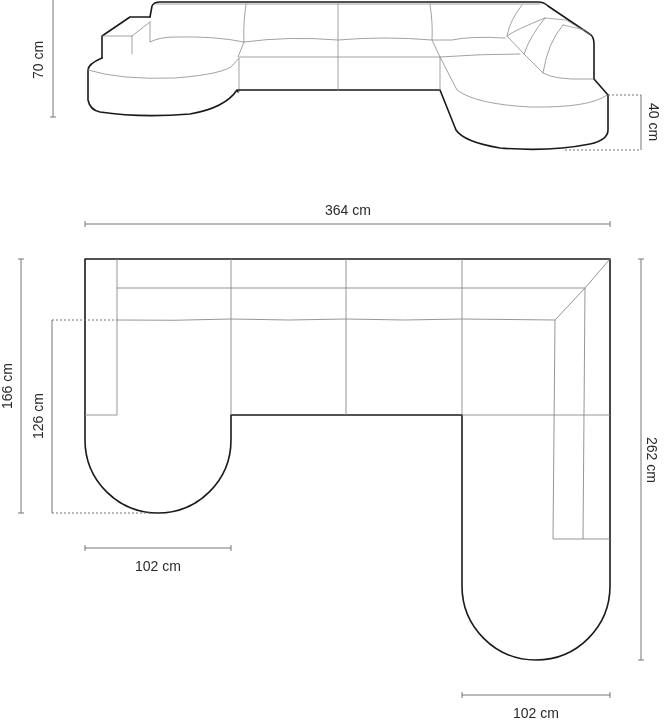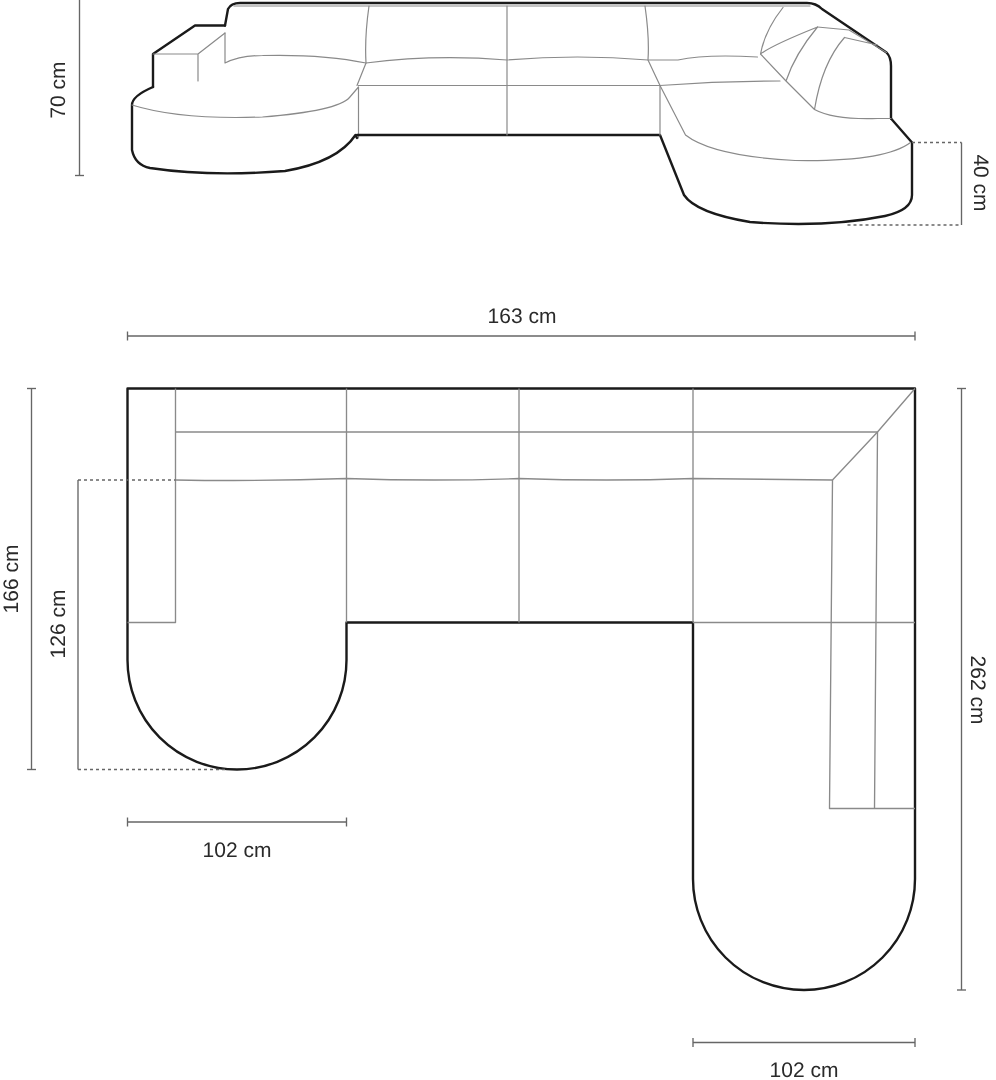--- a/index.html
+++ b/index.html
@@ -91,18 +91,18 @@
       <line x1="638" y1="660" x2="644" y2="660"></line>
 
     <line x1="462" y1="695" x2="610" y2="695"></line>
     <line x1="462" y1="692" x2="462" y2="698"></line>
       <line x1="610" y1="692" x2="610" y2="698"></line>
   </g>
 </svg>
 
 <span class="lbl rot-ccw" style="left:38px; top:60px;">70 cm</span>
 <span class="lbl rot-cw" style="left:654px; top:122px;">40 cm</span>
-<span class="lbl ctr" style="left:348px; top:210px;">163 cm</span>
+<span class="lbl ctr" style="left:348px; top:210px;">364 cm</span>
 <span class="lbl rot-ccw" style="left:7px;  top:386px;">166 cm</span>
 <span class="lbl rot-ccw" style="left:38px; top:416px;">126 cm</span>
 <span class="lbl ctr" style="left:158px; top:566px;">102 cm</span>
 <span class="lbl rot-cw" style="left:652px; top:460px;">262 cm</span>
 <span class="lbl ctr" style="left:536px; top:713px;">102 cm</span>
 
 </body></html>

